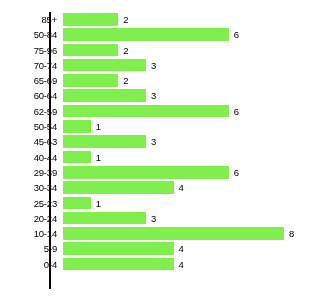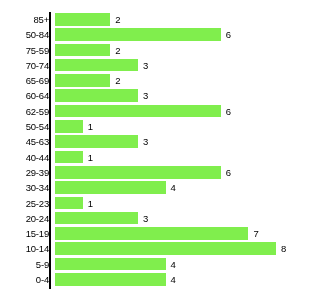--- a/index.html
+++ b/index.html
@@ -26,21 +26,21 @@
     position: absolute;
     left: 49px;
     top: 12px;
     width: 2px;
     height: 277px;
     background: #000000;
   }
 
   #rows {
     position: absolute;
-    left: 4px;
+    left: 12px;
     top: 12px;
     width: 300px;
   }
 
   .row {
     position: relative;
     height: 15.3px;
     width: 300px;
   }
 
@@ -99,21 +99,21 @@
         </div>
       </div>
       <div class="row">
         <div class="cat-label">50-84</div>
         <div class="bar-wrap">
           <div class="bar" style="width: 165.75px; background: rgb(128, 238, 77);"></div>
           <div class="val-label" style="left: 170.75px;">6</div>
         </div>
       </div>
       <div class="row">
-        <div class="cat-label">75-59</div>
+        <div class="cat-label">75-96</div>
         <div class="bar-wrap">
           <div class="bar" style="width: 55.25px; background: rgb(128, 238, 77);"></div>
           <div class="val-label" style="left: 60.25px;">2</div>
         </div>
       </div>
       <div class="row">
         <div class="cat-label">70-74</div>
         <div class="bar-wrap">
           <div class="bar" style="width: 82.875px; background: rgb(128, 238, 77);"></div>
           <div class="val-label" style="left: 87.875px;">3</div>
@@ -183,27 +183,20 @@
         </div>
       </div>
       <div class="row">
         <div class="cat-label">20-24</div>
         <div class="bar-wrap">
           <div class="bar" style="width: 82.875px; background: rgb(128, 238, 77);"></div>
           <div class="val-label" style="left: 87.875px;">3</div>
         </div>
       </div>
       <div class="row">
-        <div class="cat-label">15-19</div>
-        <div class="bar-wrap">
-          <div class="bar" style="width: 193.375px; background: rgb(128, 238, 77);"></div>
-          <div class="val-label" style="left: 198.375px;">7</div>
-        </div>
-      </div>
-      <div class="row">
         <div class="cat-label">10-14</div>
         <div class="bar-wrap">
           <div class="bar" style="width: 221px; background: rgb(128, 238, 77);"></div>
           <div class="val-label" style="left: 226px;">8</div>
         </div>
       </div>
       <div class="row">
         <div class="cat-label">5-9</div>
         <div class="bar-wrap">
           <div class="bar" style="width: 110.5px; background: rgb(128, 238, 77);"></div>

